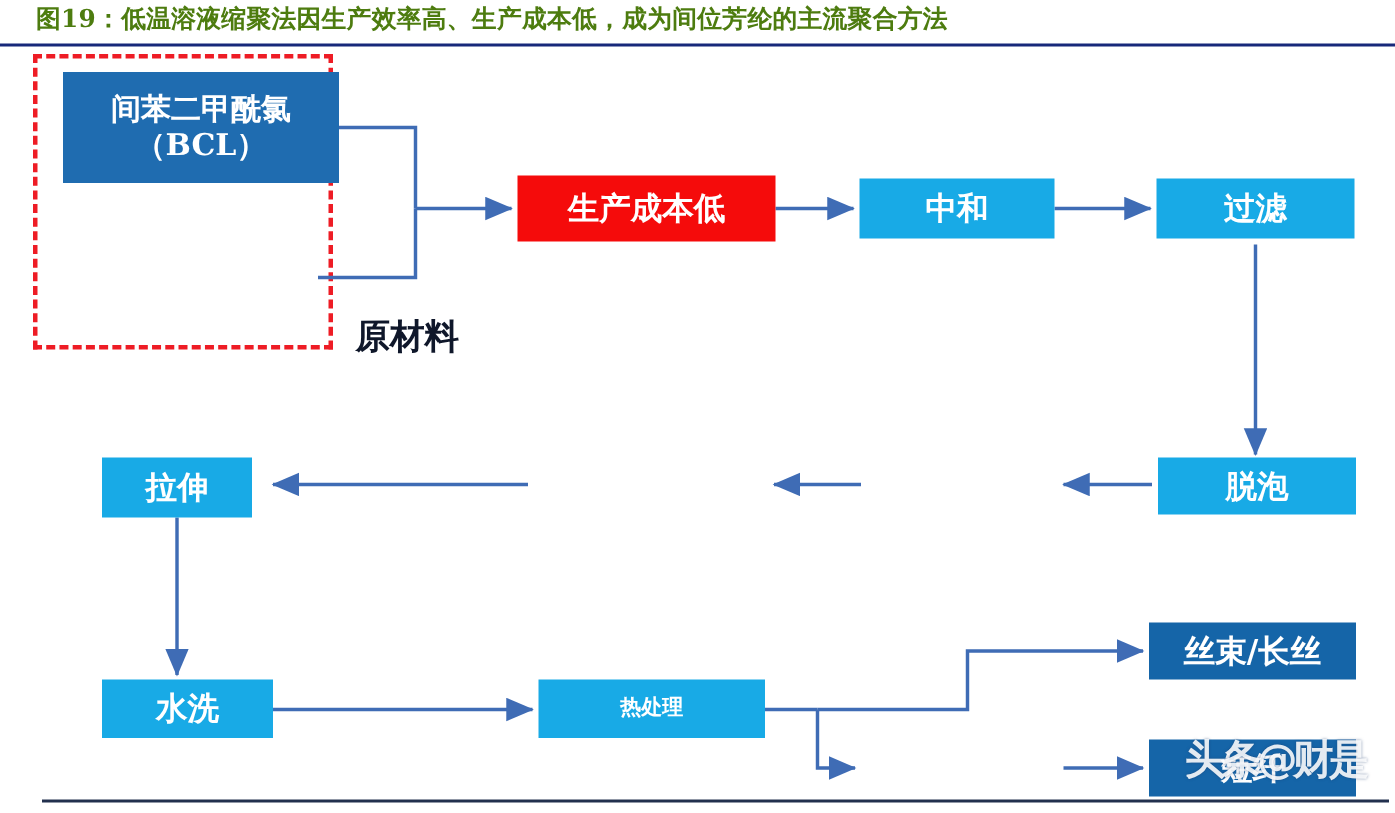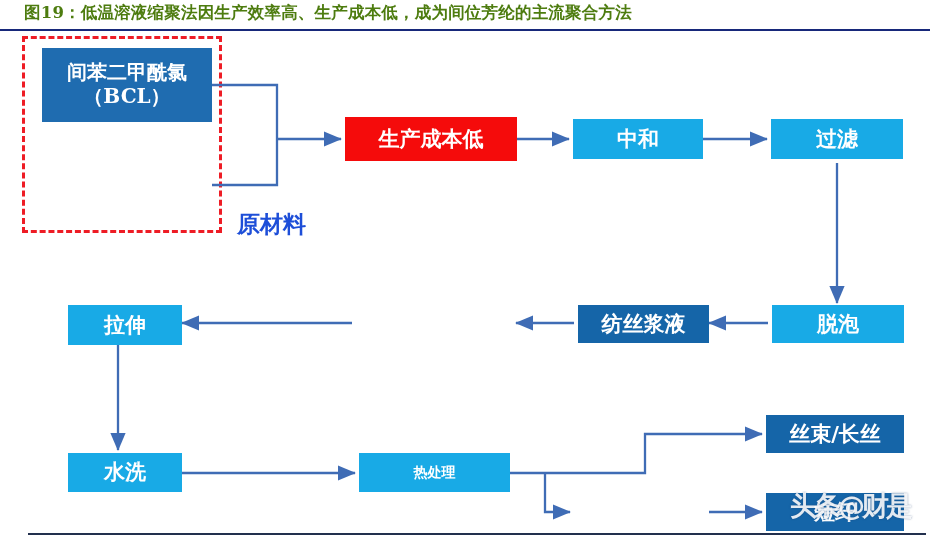--- a/index.html
+++ b/index.html
@@ -55,21 +55,21 @@
   .box.navy{background:#1565a8;}
   .box.red{background:#f50b0b;}
 
   
   #wires{position:absolute;left:0;top:0;width:930px;height:542px;}
 
   
   .free-label{
     position:absolute;
     font-weight:bold;
-    color:#1d4ed8;
+    color:#0f172a;
     font-family:"DejaVu Serif","Liberation Serif",serif;
   }
 
   
   .watermark{
     position:absolute;
     left:790px;top:488px;
     font-size:27px;font-weight:bold;
     color:rgba(255,255,255,0.88);
     font-family:"DejaVu Sans","Liberation Sans",sans-serif;
@@ -122,38 +122,37 @@
       <path d="M510,473 L545,473"></path>
 
       <path d="M545,473 L645,473 L645,434 L762,434" marker-end="url(#ah)"></path>
 
       <path d="M545,473 L545,512 L570,512" marker-end="url(#ah)"></path>
 
       <path d="M709,512 L762,512" marker-end="url(#ah)"></path>
     </g>
   </svg>
 
-  <div class="box dark" style="left:42px;top:48px;width:170px;height:74px;font-size:20px;">间苯二甲酰氯
+  <div class="box dark" style="left:42px;top:48px;width:184px;height:74px;font-size:20px;">间苯二甲酰氯
 （BCL）</div>
 
 
   <div class="free-label" style="left:237px;top:209px;font-size:23px;">原材料</div>
 
   <div class="box red" style="left:345px;top:117px;width:172px;height:44px;font-size:21px;">生产成本低</div>
 
   <div class="box light" style="left:573px;top:119px;width:130px;height:40px;font-size:21px;">中和</div>
 
   <div class="box light" style="left:771px;top:119px;width:132px;height:40px;font-size:21px;">过滤</div>
 
   <div class="box light" style="left:772px;top:305px;width:132px;height:38px;font-size:21px;">脱泡</div>
 
-  <div class="box navy" style="left:578px;top:305px;width:131px;height:38px;font-size:21px;">纺丝浆液</div>
 
 
-  <div class="box light" style="left:68px;top:305px;width:114px;height:40px;font-size:21px;">拉伸</div>
+  <div class="box light" style="left:68px;top:305px;width:100px;height:40px;font-size:21px;">拉伸</div>
 
   <div class="box light" style="left:68px;top:453px;width:114px;height:39px;font-size:21px;">水洗</div>
 
   <div class="box light" style="left:359px;top:453px;width:151px;height:39px;font-size:14px;">热处理</div>
 
 
   <div class="box navy" style="left:766px;top:415px;width:138px;height:38px;font-size:21px;">丝束/长丝</div>
 
   <div class="box navy" style="left:766px;top:493px;width:138px;height:38px;font-size:21px;">短纤</div>
 

